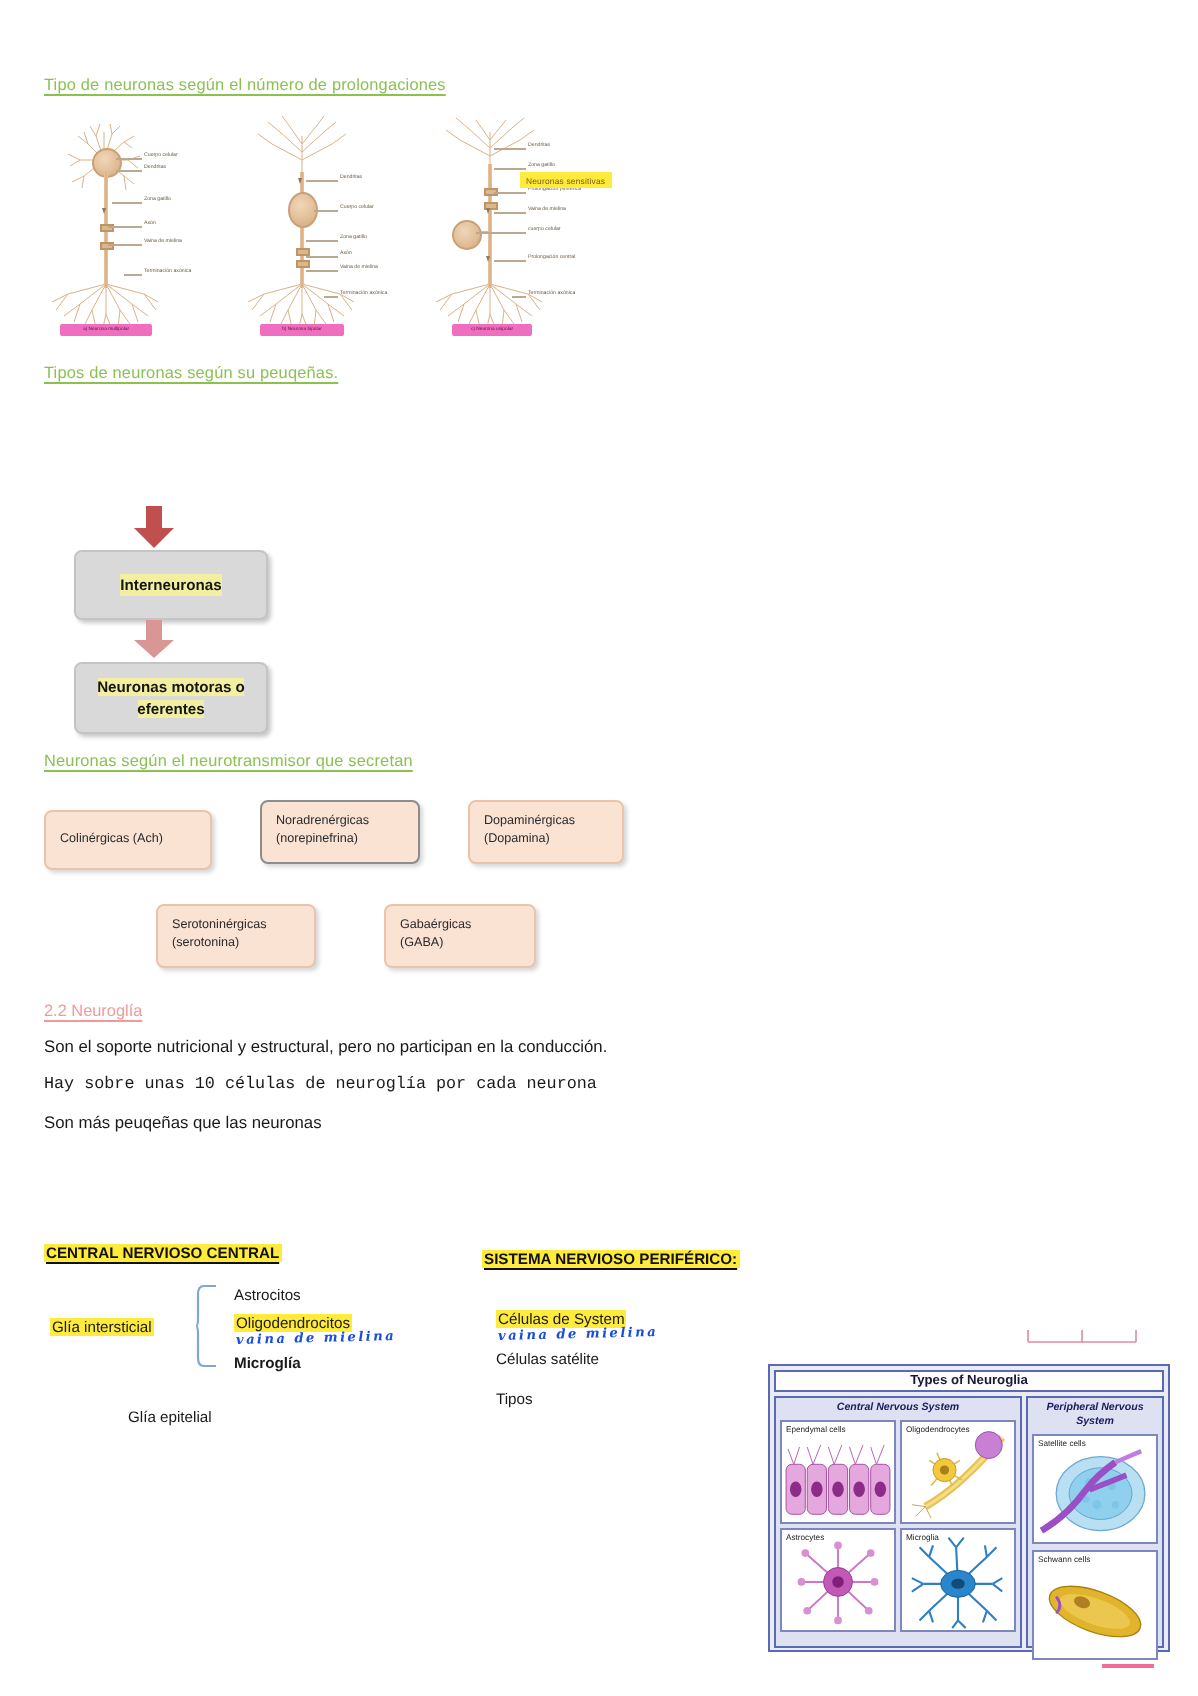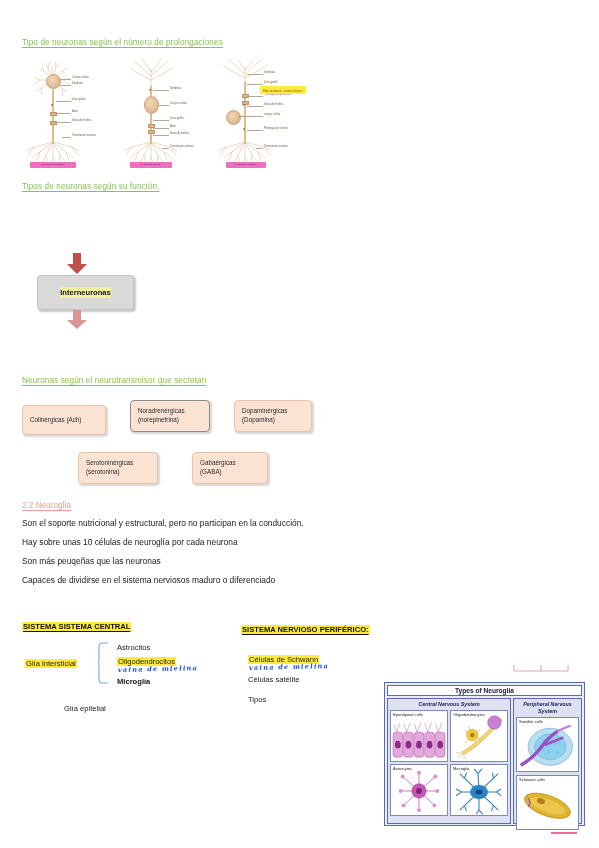--- a/index.html
+++ b/index.html
@@ -326,33 +326,36 @@
       <div class="leader" style="left:24px; top:58px; width:25px;"></div>
       <div class="leader" style="left:33px; top:72px; width:16px;"></div>
       <div class="leader" style="left:42px; top:90px; width:7px;"></div>
 
       <div class="pinkbar" style="left:12px; top:104px; width:40px;">c) Neurona unipolar</div>
     </div>
 
     <div class="yellow-note" style="left:238px; top:28px;">Neuronas sensitivas</div>
   </div>
 
-  <div class="h-green" style="left:22px; top:182px;">Tipos de neuronas según su función.</div>
+  <div class="h-green" style="left:22px; top:182px;">Tipos de neuronas según su peuqeñas.</div>
 
   <svg class="fl-arrow" style="left:66px; top:253px;" width="22" height="22">
     <polygon points="7,0 15,0 15,11 21,11 11,21 1,11 7,11" fill="#c0504d"></polygon>
   </svg>
 
   <div class="flowbox" style="left:37px; top:275px; width:95px; height:33px;">
     <span class="hl">Interneuronas</span>
   </div>
   <svg class="fl-arrow" style="left:66px; top:310px;" width="22" height="20">
     <polygon points="7,0 15,0 15,10 21,10 11,19 1,10 7,10" fill="#d99694"></polygon>
   </svg>
 
+  <div class="flowbox" style="left:37px; top:331px; width:95px; height:34px;">
+    <div><span class="hl">Neuronas motoras o</span><br><span class="hl">eferentes</span></div>
+  </div>
 
   <div class="h-green" style="left:22px; top:376px;">Neuronas según el neurotransmisor que secretan</div>
 
   <div class="ntbox" style="left:22px; top:405px; width:84px; height:30px; display:flex; align-items:center;">
     <span>Colinérgicas (Ach)</span>
   </div>
 
   <div class="ntbox dark" style="left:130px; top:400px; width:80px; height:32px;">
     <div>Noradrenérgicas</div>
     <div>(norepinefrina)</div>
@@ -369,26 +372,25 @@
   </div>
 
   <div class="ntbox" style="left:192px; top:452px; width:76px; height:32px;">
     <div>Gabaérgicas</div>
     <div>(GABA)</div>
   </div>
 
   <div class="h-pink" style="left:22px; top:501px;">2.2 Neuroglía</div>
 
   <div class="body-line" style="left:22px; top:518px;">Son el soporte nutricional y estructural, pero no participan en la conducción.</div>
-  <div class="body-line" style="left:22px; top:537px;">Hay sobre unas 10 células de neuroglía por cada neurona</div>
+  <div class="body-line" style="left:22px; top:537px;font-family:Liberation Mono, monospace;">Hay sobre unas 10 células de neuroglía por cada neurona</div>
   <div class="body-line" style="left:22px; top:556px;">Son más peuqeñas que las neuronas</div>
-  <div class="body-line" style="left:22px; top:575px;">Capaces de dividirse en el sistema nerviosos maduro o diferenciado</div>
 
   <div class="sec-title" style="left:22px; top:622px;">
-    <span class="hl-yellow">SISTEMA SISTEMA CENTRAL</span>
+    <span class="hl-yellow">CENTRAL NERVIOSO CENTRAL</span>
   </div>
 
   <div class="glia-item" style="left:25px; top:659px;">
     <span class="hl-yellow">Glía intersticial</span>
   </div>
 
   <svg class="brace" style="left:98px; top:642px;" width="12" height="42">
     <path d="M10 1 L4 1 Q1 1 1 5 L1 17 Q1 21 0 21 Q1 21 1 25 L1 37 Q1 41 4 41 L10 41" fill="none" stroke="#7da7d9" stroke-width="1.1"></path>
   </svg>
 
@@ -401,21 +403,21 @@
 
   <div class="glia-item" style="left:117px; top:677px;font-weight:bold;">Microglía</div>
 
   <div class="glia-item" style="left:64px; top:704px;">Glía epitelial</div>
 
   <div class="sec-title" style="left:241px; top:625px;text-align:center;">
     <span class="hl-yellow">SISTEMA NERVIOSO PERIFÉRICO:</span>
   </div>
 
   <div class="glia-item" style="left:248px; top:655px;">
-    <span class="hl-yellow">Células de Schwann</span>
+    <span class="hl-yellow">Células de System</span>
   </div>
   <div class="handwrite" style="left:249px; top:663px;">vaina de mielina</div>
 
   <div class="glia-item" style="left:248px; top:675px;">Células satélite</div>
 
   <div class="glia-item" style="left:248px; top:695px;">Tipos</div>
 
   <svg class="ruler" width="56" height="8">
     <path d="M1 1 L1 7 M55 1 L55 7 M28 1 L28 7 M1 7 L55 7" stroke="#e08ca0" stroke-width=".8" fill="none"></path>
   </svg>

